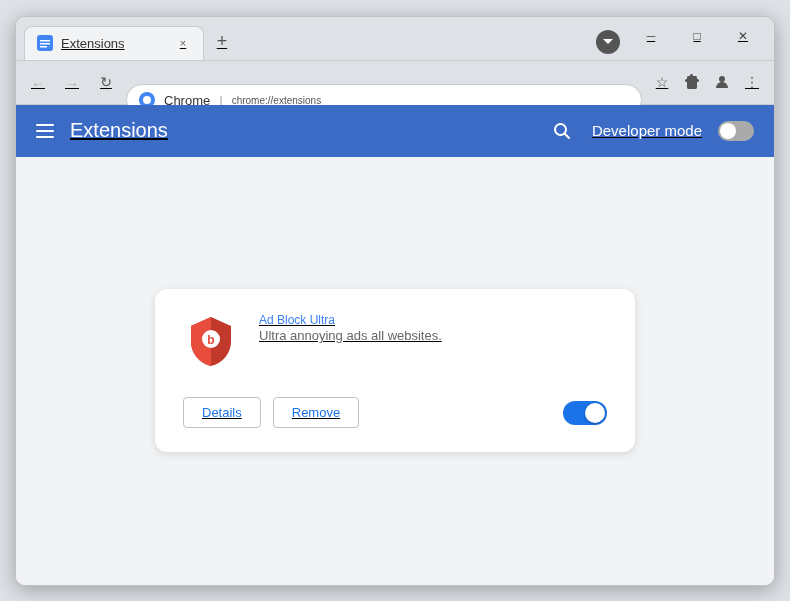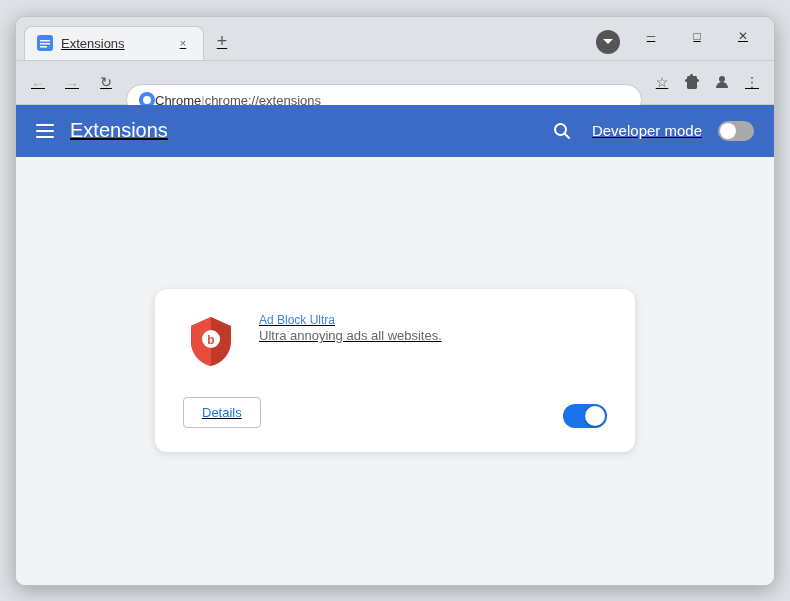--- a/index.html
+++ b/index.html
@@ -146,21 +146,21 @@
     .nav-btn.disabled { color: #aaa; cursor: default; }
 
     .address-bar {
       flex: 1;
       height: 32px;
       background: #fff;
       border-radius: 16px;
       display: flex;
       align-items: center;
       padding: 0 12px;
-      gap: 0;
+      gap: 9px;
       border: 1px solid #c8cacd;
       margin-top: 36px;
     }
 
     .address-icon {
       width: 16px;
       height: 16px;
       background: #4285f4;
       border-radius: 50%;
       display: flex;
@@ -182,21 +182,21 @@
       color: #333;
       font-weight: 500;
     }
 
     .address-separator {
       color: #aaa;
       font-size: 13px;
     }
 
     .address-url {
-      font-size: 13px;
+      font-size: 10px;
       color: #555;
     }
 
     .toolbar-icons {
       display: flex;
       align-items: center;
       gap: 2px;
     }
 
     .toolbar-icon-btn {
@@ -349,21 +349,21 @@
     }
 
     .ext-desc {
       font-size: 13px;
       color: #666;
       line-height: 1.4;
     }
 
     .card-bottom {
       display: flex;
-      align-items: flex-end;
+      align-items: center;
       gap: 12px;
     }
 
     .card-btn {
       padding: 7px 18px;
       border-radius: 4px;
       border: 1px solid #c0c0c0;
       background: white;
       font-size: 13px;
       color: #1a73e8;
@@ -502,19 +502,20 @@
         </svg>
 
         <div class="ext-info">
           <div class="ext-name">Ad Block Ultra</div>
           <div class="ext-desc">Ultra annoying ads all websites.</div>
         </div>
       </div>
 
       <div class="card-bottom">
         <button class="card-btn">Details</button>
+        <button class="card-btn">Remove</button>
         <div class="spacer"></div>
         <div class="toggle-ext"></div>
       </div>
     </div>
 
   </div>
 </div>
 
 </body></html>

